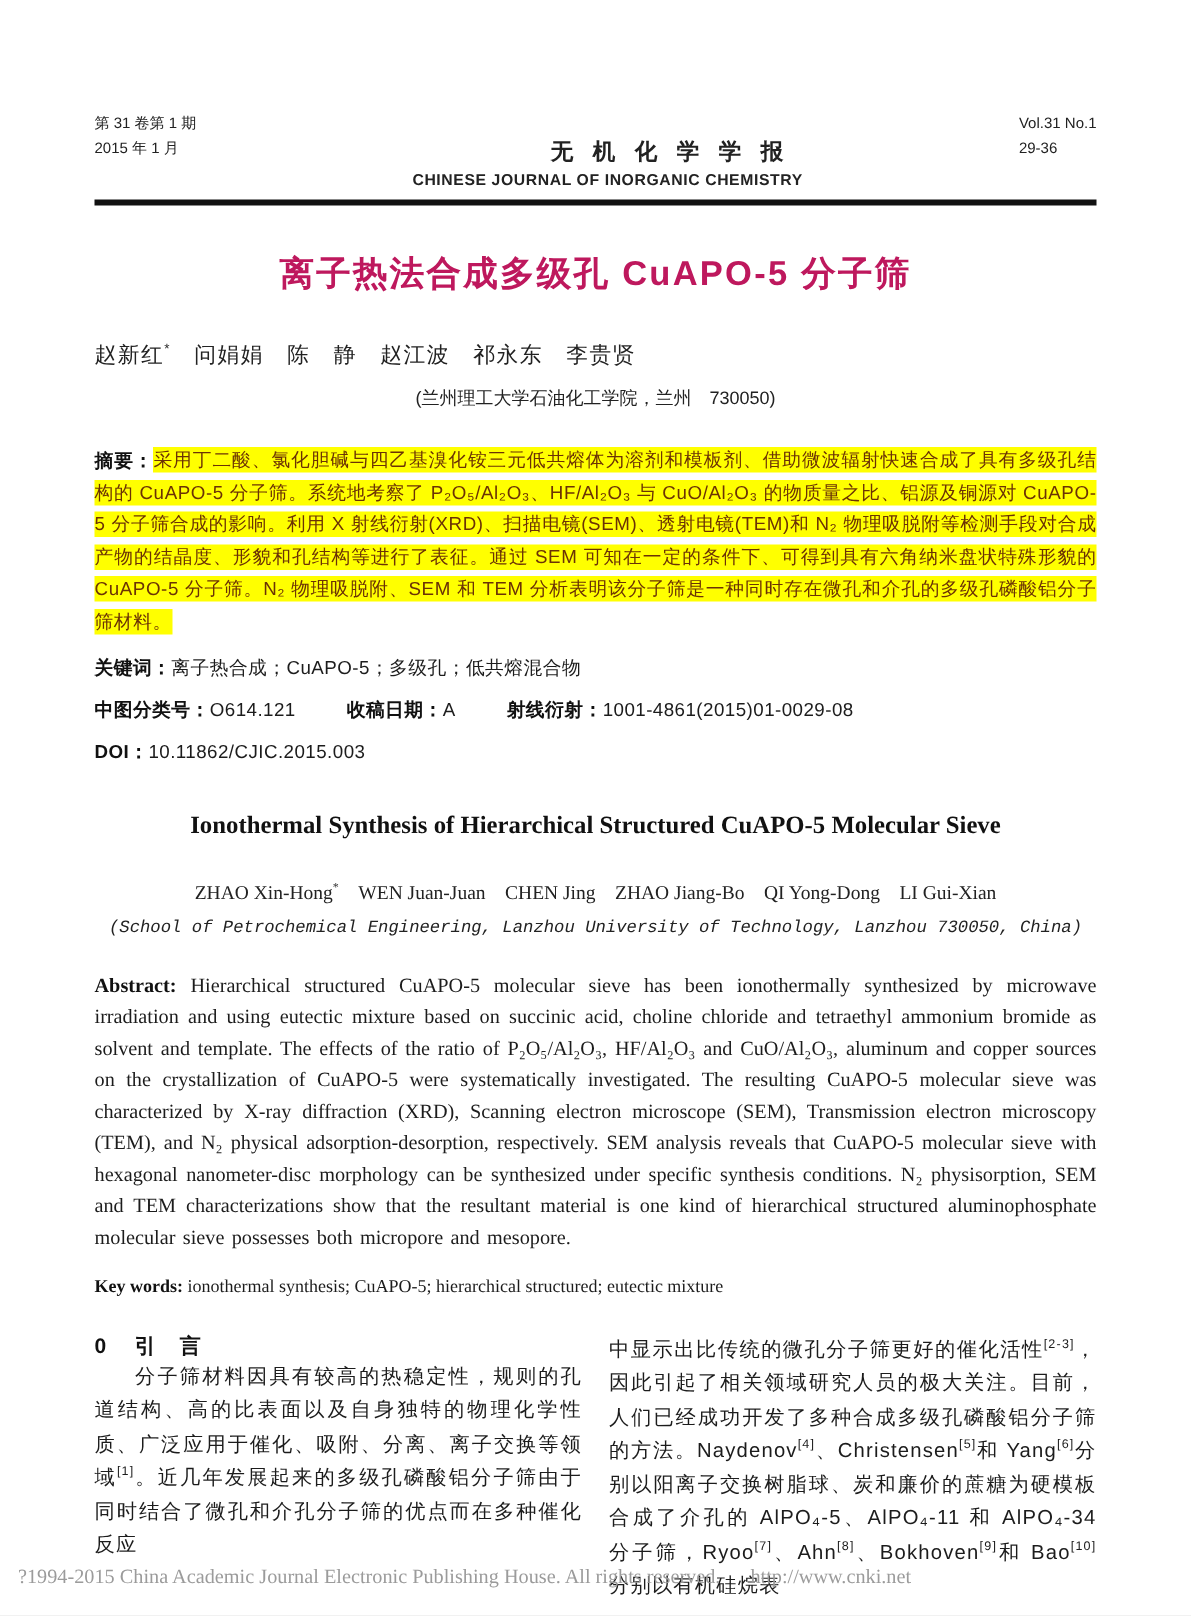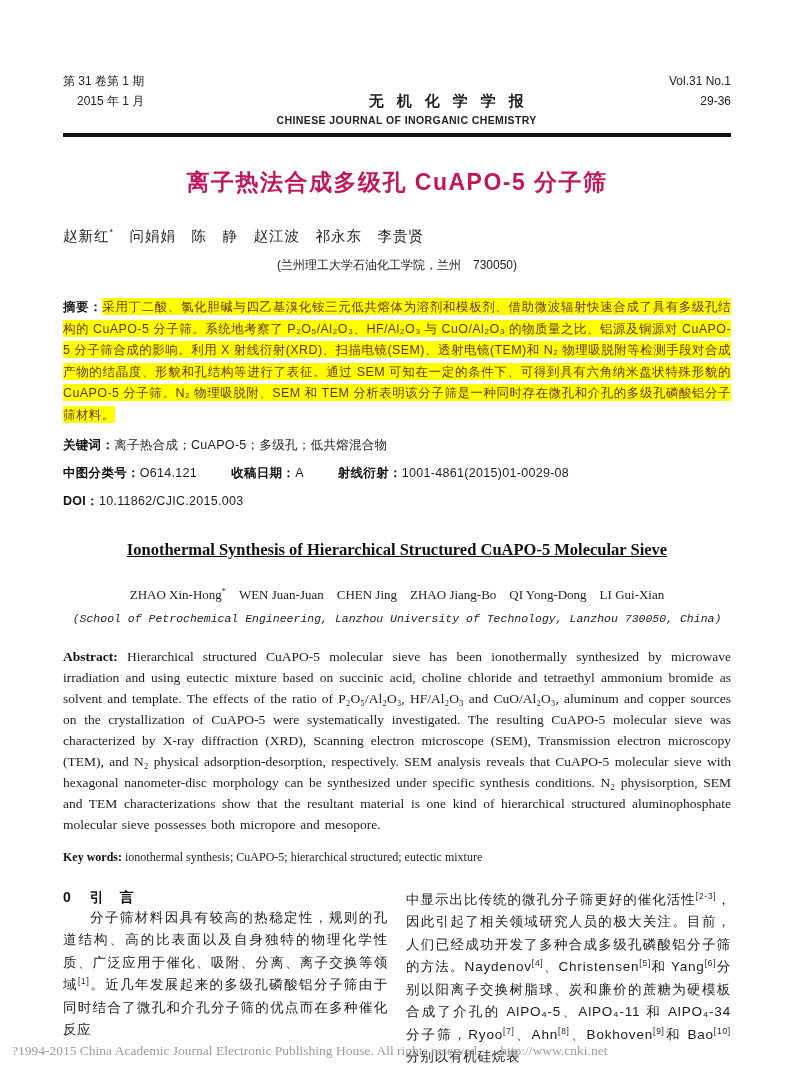--- a/index.html
+++ b/index.html
@@ -10,21 +10,21 @@
     background:#ffffff;
     overflow:hidden;
     font-family:"Liberation Sans","DejaVu Sans",sans-serif;
     color:#1c1c1c;
     box-sizing:border-box;
   }
   .content{width:668px;margin:0 auto;padding-top:56px;}
 
   
   .hdr{display:flex;justify-content:space-between;align-items:center;}
-  .hdr-side{font-size:12px;line-height:1.7;text-align:right;white-space:nowrap;color:#222;}
+  .hdr-side{font-size:10px;line-height:1.7;text-align:left;white-space:nowrap;color:#222;}
   .hdr-center{text-align:right;margin-top:36px;}
   .hdr-cn{
     font-family:"Liberation Serif","DejaVu Serif",serif;
     font-size:15px;font-weight:bold;letter-spacing:13px;text-indent:13px;color:#222;
   }
   .hdr-en{font-size:10.5px;font-weight:bold;letter-spacing:.4px;margin-top:3px;color:#222;}
   .hdr-rule{height:3.5px;background:#111;margin-top:7px;}
 
   
   .title-cn{
@@ -48,21 +48,21 @@
     padding:1.5px 0;
     -webkit-box-decoration-break:clone;box-decoration-break:clone;
   }
   .meta-row{margin-top:11px;font-size:12.5px;letter-spacing:.3px;}
   .meta-gap{display:inline-block;width:34px;}
 
   
   .title-en{
     margin-top:30px;text-align:center;
     font-family:"Liberation Serif","DejaVu Serif",serif;
-    font-size:16.5px;font-weight:bold;color:#111;text-decoration:underline;
+    font-size:16.5px;font-weight:bold;color:#111;
   }
   .authors-en{
     margin-top:27px;text-align:center;
     font-family:"Liberation Serif","DejaVu Serif",serif;
     font-size:13px;color:#222;
   }
   .affil-en{
     margin-top:9px;text-align:center;
     font-family:Liberation Mono, monospace;
     font-style:italic;font-size:11.5px;color:#222;

